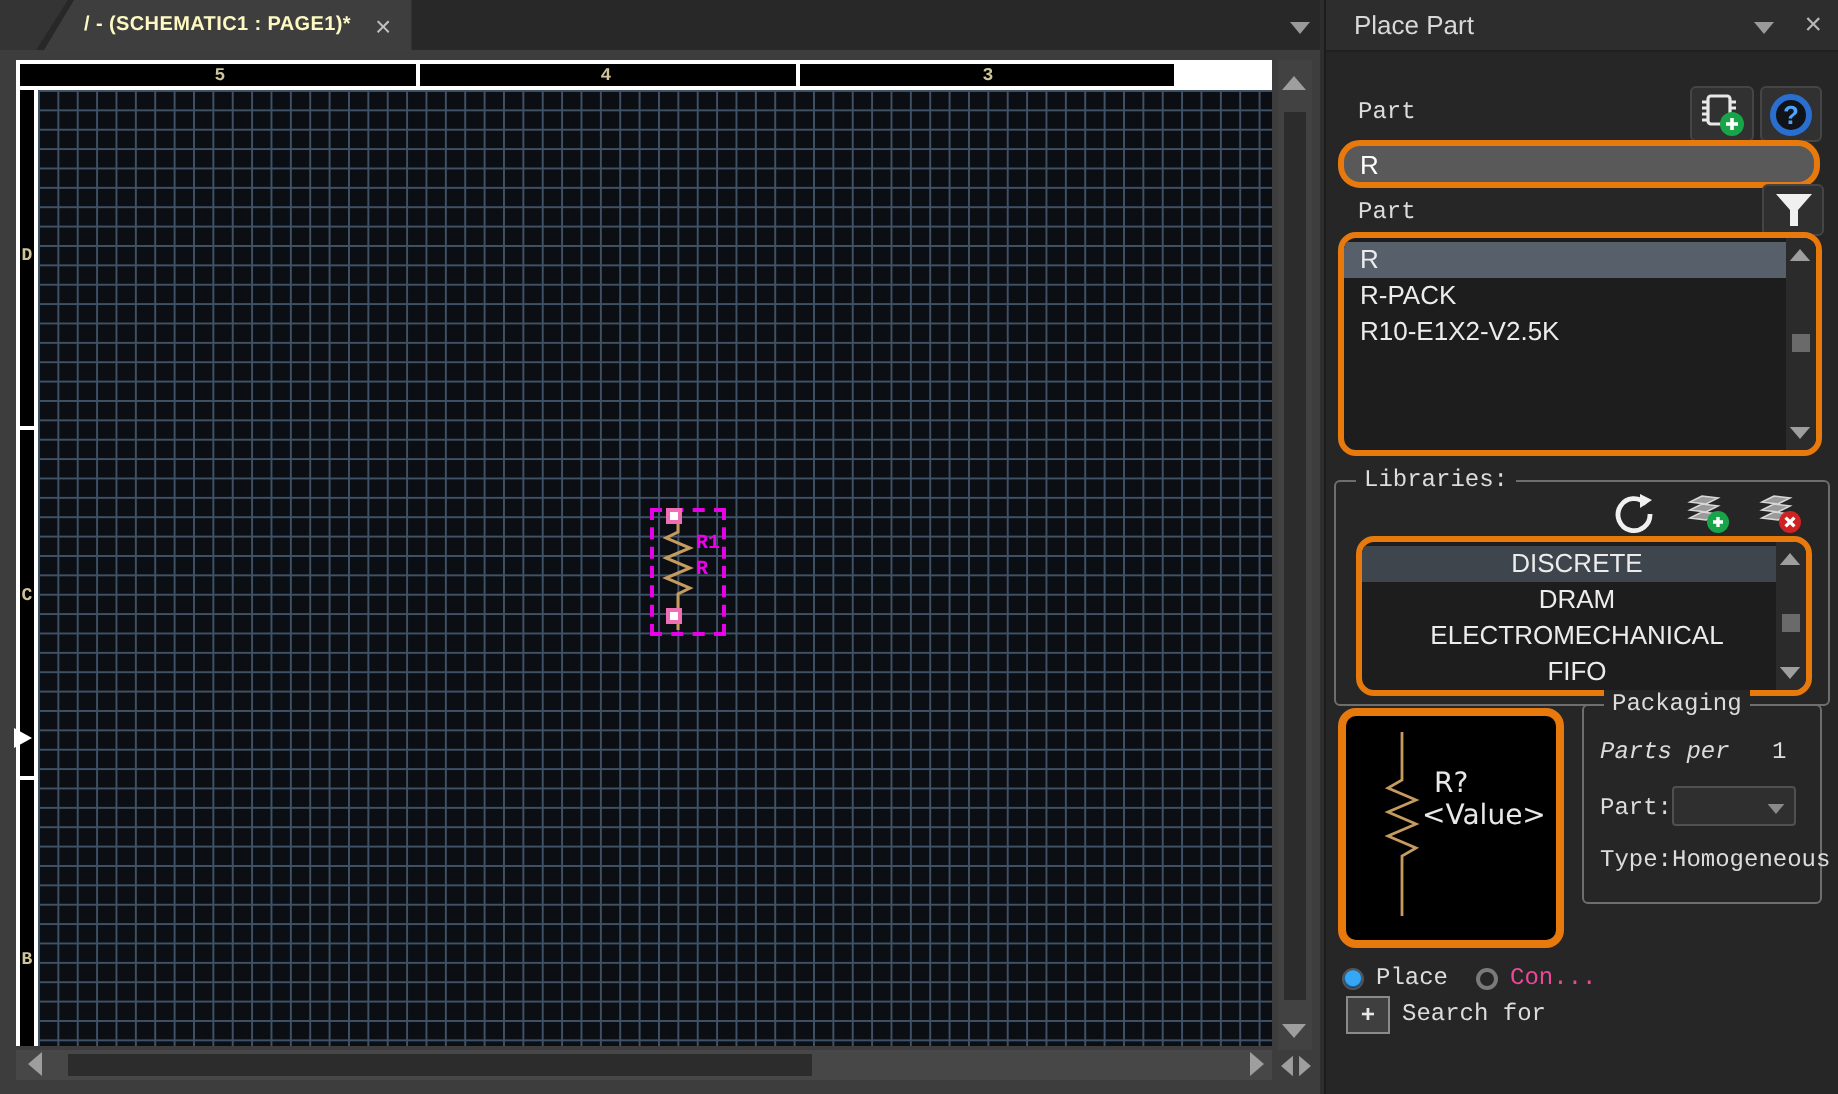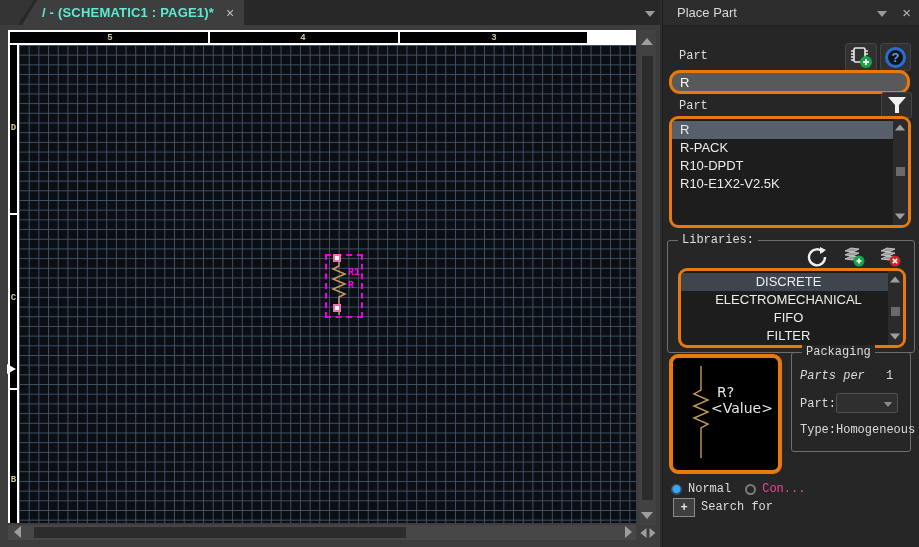--- a/index.html
+++ b/index.html
@@ -8,21 +8,21 @@
         font-family:"Liberation Sans",sans-serif; overflow:hidden; }
 
   
   .editor{ position:absolute; left:0; top:0; width:660px; height:547px; }
   .tabbar{ position:absolute; left:0; top:0; width:660px; height:25px; background:#282828; }
   .ghost-tab{ position:absolute; left:-16px; top:0; width:50px; height:25px; background:#343434;
               clip-path:polygon(16px 0,100% 0,calc(100% - 16px) 100%,0 100%); }
   .tab{ position:absolute; left:22px; top:0; height:25px; padding:0 10px 0 20px; background:#3e3e3e;
         clip-path:polygon(15px 0,100% 0,100% 100%,0 100%);
         display:flex; align-items:center; gap:12px; }
-  .tab-title{ color:#5eead4; font-weight:bold; font-size:13px; letter-spacing:.2px; }
+  .tab-title{ color:#fef9c3; font-weight:bold; font-size:10px; letter-spacing:.2px; }
   .tab-close{ color:#c0c0c0; font-size:14px; line-height:1; cursor:default; }
   .tabbar-arrow{ position:absolute; left:645px; top:11px; width:0; height:0;
         border-left:5px solid transparent; border-right:5px solid transparent; border-top:6px solid #9a9a9a; }
 
   .canvas-frame{ position:absolute; left:0; top:25px; width:660px; height:522px; background:#3d3d3d; }
 
   
   .ruler-top{ position:absolute; left:8px; top:5px; width:628px; height:15px; background:#000;
               border-top:2px solid #fff; border-bottom:2px solid #fff; border-left:2px solid #fff; }
   .ruler-top .endfill{ position:absolute; right:0; top:0; width:49px; height:11px; background:#fff; }
@@ -217,21 +217,20 @@
     <div class="icon-btn" style="left:218px; top:92px; width:31px; height:26px; background:#2f2f2f;">
       <svg width="22" height="20" viewBox="0 0 22 20">
         <polygon points="2,2 20,2 13,10 13,18 9,18 9,10" fill="#f0f0f0"></polygon>
       </svg>
     </div>
 
     <div class="olist" style="left:6px; top:116px; width:242px; height:112px;">
       <div class="rows">
         <div class="lrow sel1">R</div>
         <div class="lrow">R-PACK</div>
-        <div class="lrow">R10-DPDT</div>
         <div class="lrow">R10-E1X2-V2.5K</div>
       </div>
       <div class="sbar">
         <div class="tri-up"></div>
         <div class="sq-thumb" style="top:48px;"></div>
         <div class="tri-down"></div>
       </div>
     </div>
 
     <div class="groupbox" style="left:4px; top:240px; width:248px; height:113px;">
@@ -254,20 +253,21 @@
         <svg width="26" height="23" viewBox="0 0 26 23">
           <path d="M4 6 L10 3 L18 4 L12 7 Z M4 10 L10 7 L18 8 L12 11 Z M4 14 L10 11 L18 12 L12 15 Z" fill="#9a9a9a" stroke="#d8d8d8" stroke-width="0.8"></path>
           <circle cx="18" cy="16" r="5.5" fill="#cf2222"></circle>
           <path d="M15.8 13.8 L20.2 18.2 M20.2 13.8 L15.8 18.2" stroke="#fff" stroke-width="1.7"></path>
         </svg>
       </div>
 
       <div class="olist" style="left:10px; top:27px; width:228px; height:80px;text-align:center;">
         <div class="rows">
           <div class="lrow sel2">DISCRETE</div>
+          <div class="lrow">DRAM</div>
           <div class="lrow">ELECTROMECHANICAL</div>
           <div class="lrow">FIFO</div>
           <div class="lrow">FILTER</div>
         </div>
         <div class="sbar">
           <div class="tri-up"></div>
           <div class="sq-thumb" style="top:36px;"></div>
           <div class="tri-down"></div>
         </div>
       </div>
@@ -288,21 +288,21 @@
       <span class="p-abs mono-label" style="left:8px; top:44px;">Part:</span>
       <div class="combo">
         <div class="tri-down"></div>
       </div>
       <span class="p-abs mono-label" style="left:8px; top:70px;text-align:center;">Type:</span>
       <span class="p-abs mono-label" style="left:44px; top:70px;">Homogeneous</span>
     </div>
 
     <div class="mode-row">
       <div class="radio on"></div>
-      <span class="mono-label">Normal</span>
+      <span class="mono-label">Place</span>
       <div class="radio off" style="margin-left:8px;"></div>
       <span class="mono-label dim">Con...</span>
     </div>
 
     <div class="plus-btn">
       <span>+</span>
     </div>
     <span class="p-abs mono-label" style="left:38px; top:500px;">Search for</span>
   </div>
 </div>

